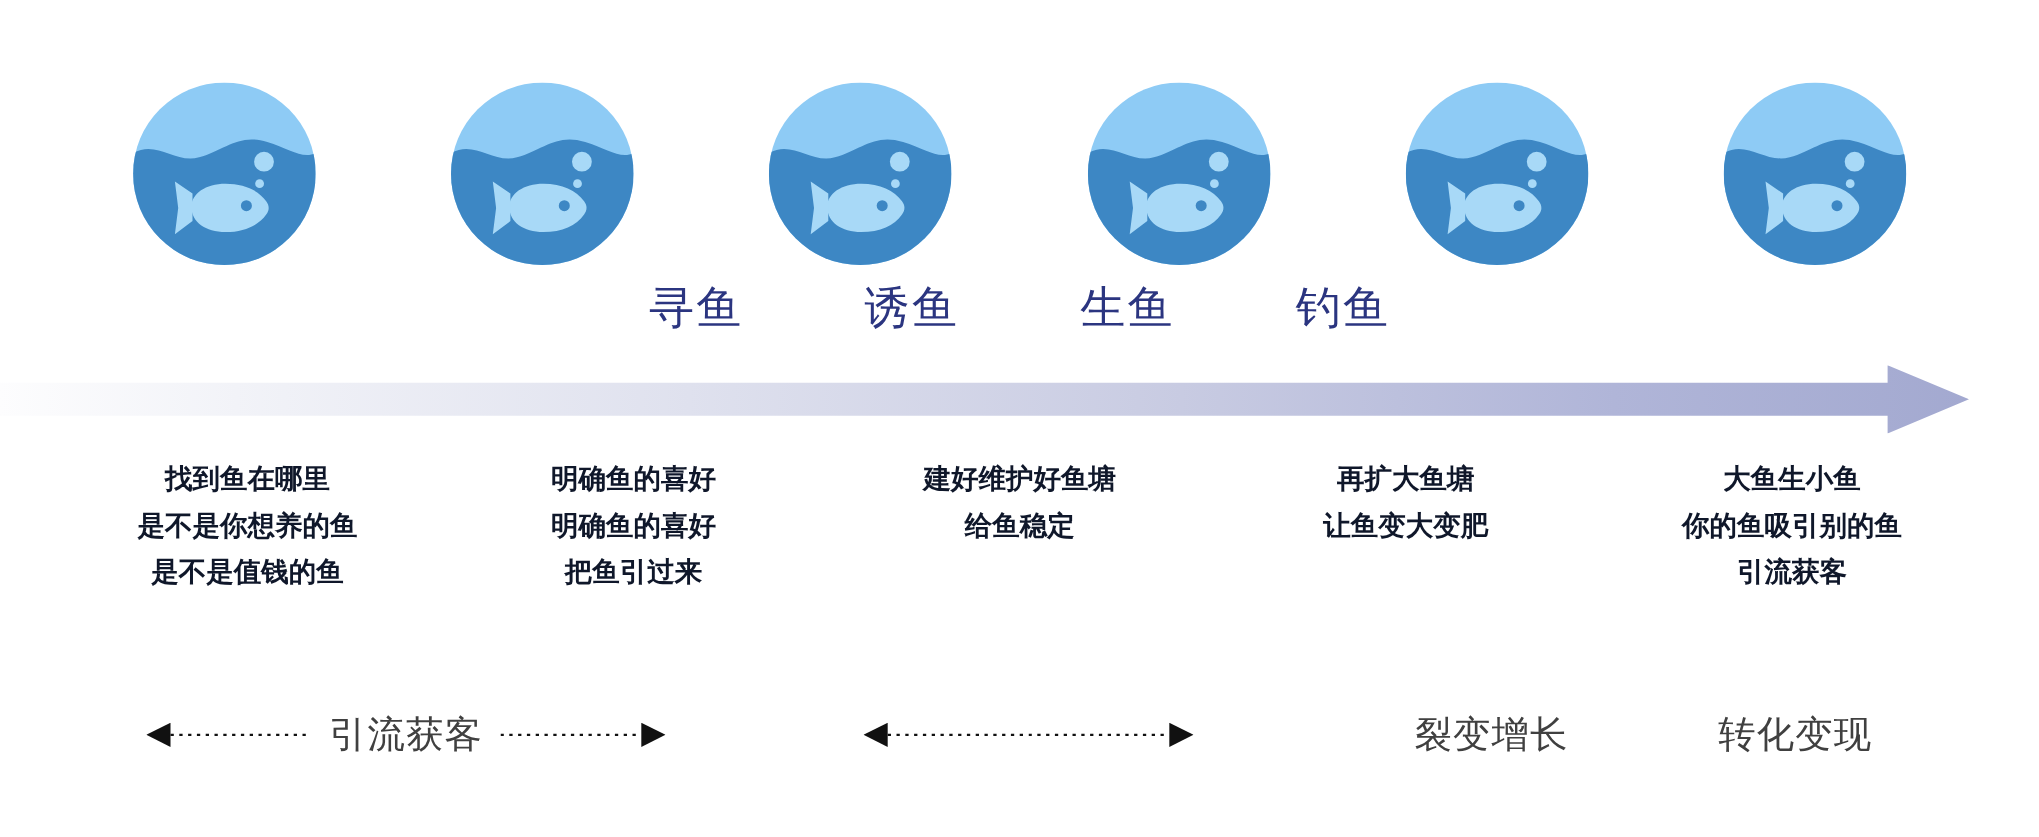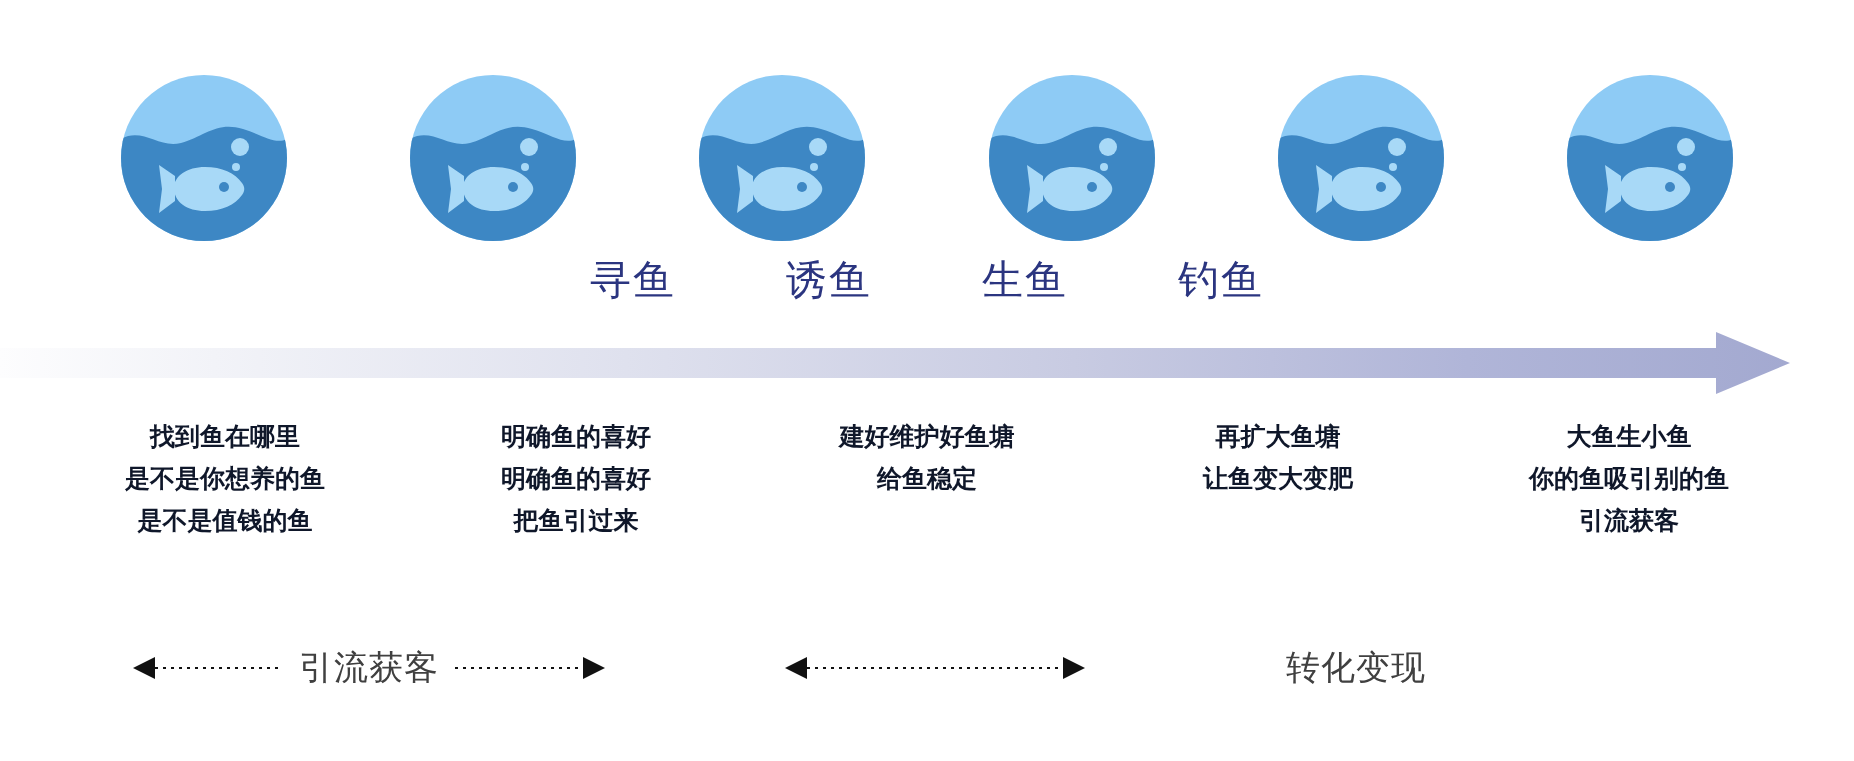--- a/index.html
+++ b/index.html
@@ -315,20 +315,23 @@
       <svg class="dash-arrow" width="150" height="22" viewBox="0 0 150 22">
         <path d="M0,11 L22,0 L22,22 Z" fill="#111111"></path>
         <line x1="22" y1="11" x2="150" y2="11" stroke="#111111" stroke-width="2" stroke-dasharray="3 5"></line>
       </svg>
       <svg class="dash-arrow" width="150" height="22" viewBox="0 0 150 22">
         <line x1="0" y1="11" x2="128" y2="11" stroke="#111111" stroke-width="2" stroke-dasharray="3 5"></line>
         <path d="M150,11 L128,0 L128,22 Z" fill="#111111"></path>
       </svg>
     </div>
 
+    <div class="phase-group narrow">
+      <span class="phase-label">裂变增长</span>
+    </div>
 
     <div class="phase-group narrow">
       <span class="phase-label">转化变现</span>
     </div>
 
   </div>
 
 </div>
 
 </body></html>

